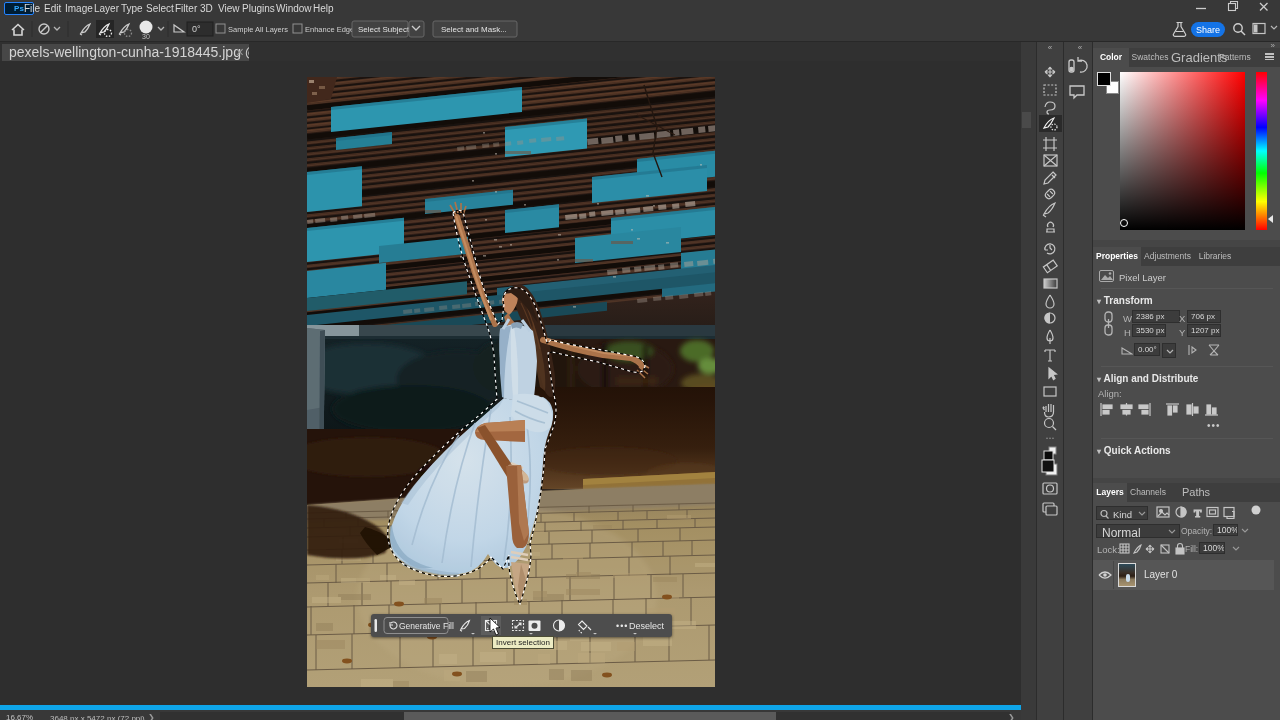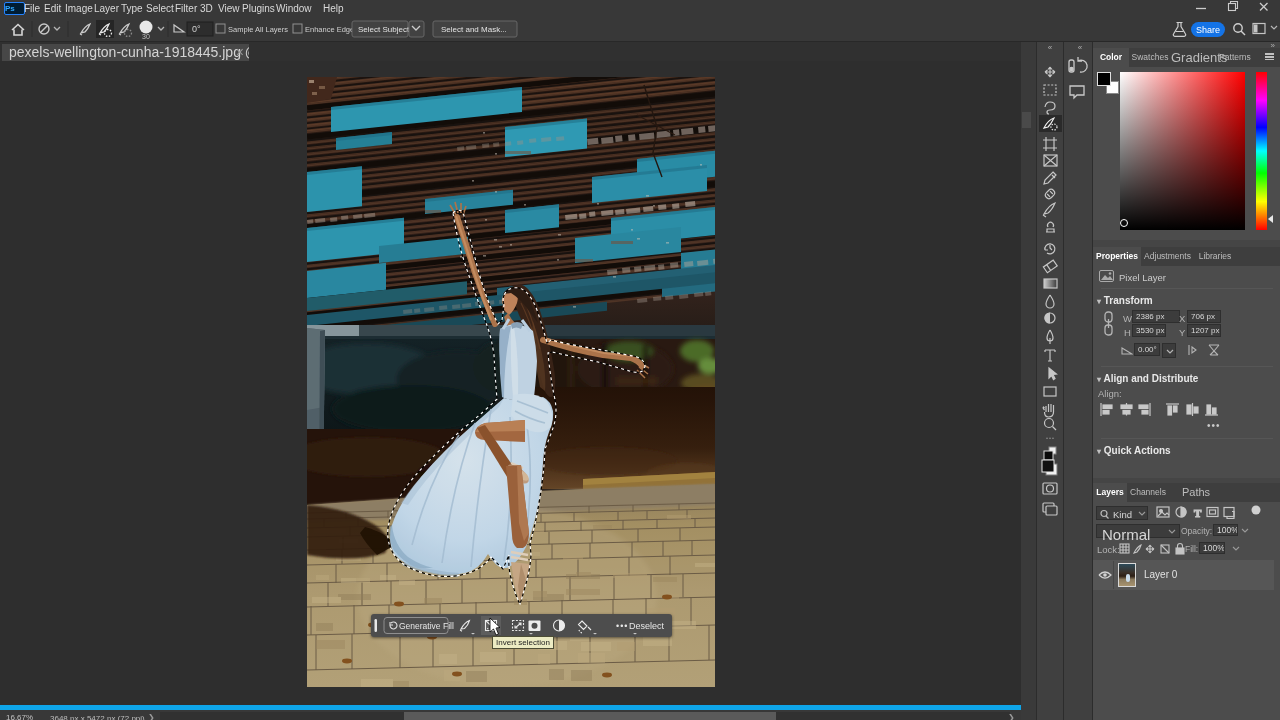--- a/index.html
+++ b/index.html
@@ -2,21 +2,21 @@
 <html><head>
 <meta charset="utf-8">
 <style>
   html,body{margin:0;padding:0;width:1280px;height:720px;overflow:hidden;background:#2e2e2e;
     font-family:"Liberation Sans",sans-serif;-webkit-font-smoothing:antialiased;}
   *{box-sizing:border-box;}
   .abs{position:absolute;}
   
   #menubar{left:0;top:0;width:1280px;height:17px;background:#383838;color:#d9d9d9;font-size:10px;}
   #menubar .mi{position:absolute;top:3px;}
-  #pslogo{position:absolute;left:4px;top:2px;width:21px;height:13px;background:#001d34;border:1px solid #2483ff;border-radius:2px;color:#31a8ff;font-size:8px;font-weight:bold;text-align:left;line-height:11px;}
+  #pslogo{position:absolute;left:4px;top:2px;width:30px;height:13px;background:#001d34;border:1px solid #2483ff;border-radius:2px;color:#31a8ff;font-size:8px;font-weight:bold;text-align:center;line-height:11px;}
   #optbar{left:0;top:17px;width:1280px;height:25px;background:#383838;border-bottom:1px solid #282828;color:#cfcfcf;font-size:11px;}
   #tabbar{left:0;top:42px;width:1021px;height:19px;background:#303030;}
   #doctab{position:absolute;left:2px;top:2px;width:247px;height:17px;background:#474747;color:#d4d4d4;font-size:14px;line-height:17px;padding-left:7px;white-space:nowrap;overflow:hidden;}
   
   #canvas{left:0;top:61px;width:1021px;height:644px;background:#2e2e2e;}
   
   #dockgap{left:1021px;top:42px;width:15px;height:678px;background:#3a3a3a;}
   #toolcol{left:1036px;top:42px;width:27px;height:678px;background:#404040;border-left:1px solid #2c2c2c;}
   #iconcol{left:1063px;top:42px;width:29px;height:678px;background:#404040;border-left:1px solid #2c2c2c;}
   #panels{left:1092px;top:42px;width:188px;height:678px;background:#454545;border-left:1px solid #2c2c2c;}
@@ -44,21 +44,21 @@
   <span class="mi" style="left:44px">Edit</span>
   <span class="mi" style="left:65px">Image</span>
   <span class="mi" style="left:94px">Layer</span>
   <span class="mi" style="left:121px">Type</span>
   <span class="mi" style="left:146px">Select</span>
   <span class="mi" style="left:175px">Filter</span>
   <span class="mi" style="left:200px">3D</span>
   <span class="mi" style="left:218px">View</span>
   <span class="mi" style="left:242px">Plugins</span>
   <span class="mi" style="left:276px">Window</span>
-  <span class="mi" style="left:323px">Help</span>
+  <span class="mi" style="left:313px">Help</span>
   <svg style="position:absolute;left:1190px;top:0" width="90" height="17">
     <line x1="6" y1="8.5" x2="16" y2="8.5" stroke="#cccccc" stroke-width="1.3"></line>
     <rect x="38.5" y="3.5" width="7" height="7" fill="none" stroke="#cccccc" stroke-width="1.1"></rect>
     <path d="M40.5,3.5 v-2 h7 v7 h-2" fill="none" stroke="#cccccc" stroke-width="1.1"></path>
     <path d="M70,3 l7.5,7.5 M77.5,3 l-7.5,7.5" stroke="#cccccc" stroke-width="1.3"></path>
   </svg>
 </div>
 
 <div class="abs" id="optbar">
   <svg width="1280" height="24" style="position:absolute;left:0;top:0">
@@ -984,21 +984,21 @@
         <text x="39" y="11.5" font-size="11" fill="#c4c4c4" font-family="Liberation Serif" font-weight="bold">T</text>
         <rect x="52" y="2.5" width="11" height="9"></rect>
           <rect x="54.5" y="5" width="6" height="4"></rect>
         <rect x="69" y="2.5" width="10" height="9"></rect>
           <path d="M72,11.5 v2 h7 v-7 h-2"></path>
       </g>
       <circle cx="101" cy="5" r="4.5" fill="#d0d0d0"></circle>
     </svg>
 
     <div style="position:absolute;left:3px;top:22px;width:84px;height:14px;background:#3c3c3c;border:1px solid #2e2e2e">
-      <span style="position:absolute;left:5px;top:1px;font-size:15px;color:#d6d6d6">Normal</span>
+      <span style="position:absolute;left:5px;top:1px;font-size:12px;color:#d6d6d6">Normal</span>
       <svg width="84" height="14" style="position:absolute">
           <path d="M72,5 l3,3 l3,-3" stroke="#9a9a9a" stroke-width="1.1" fill="none"></path>
         </svg>
     </div>
     <span class="lab" style="left:88px;top:24px;font-size:8.5px">Opacity:</span>
     <div class="inp" style="left:120px;top:22px;width:25px;height:12px;font-size:8.5px">100%</div>
     <svg width="12" height="14" style="position:absolute;left:146px;top:22px">
         <path d="M3,5 l3,3 l3,-3" stroke="#9a9a9a" stroke-width="1.1" fill="none"></path>
       </svg>
 

